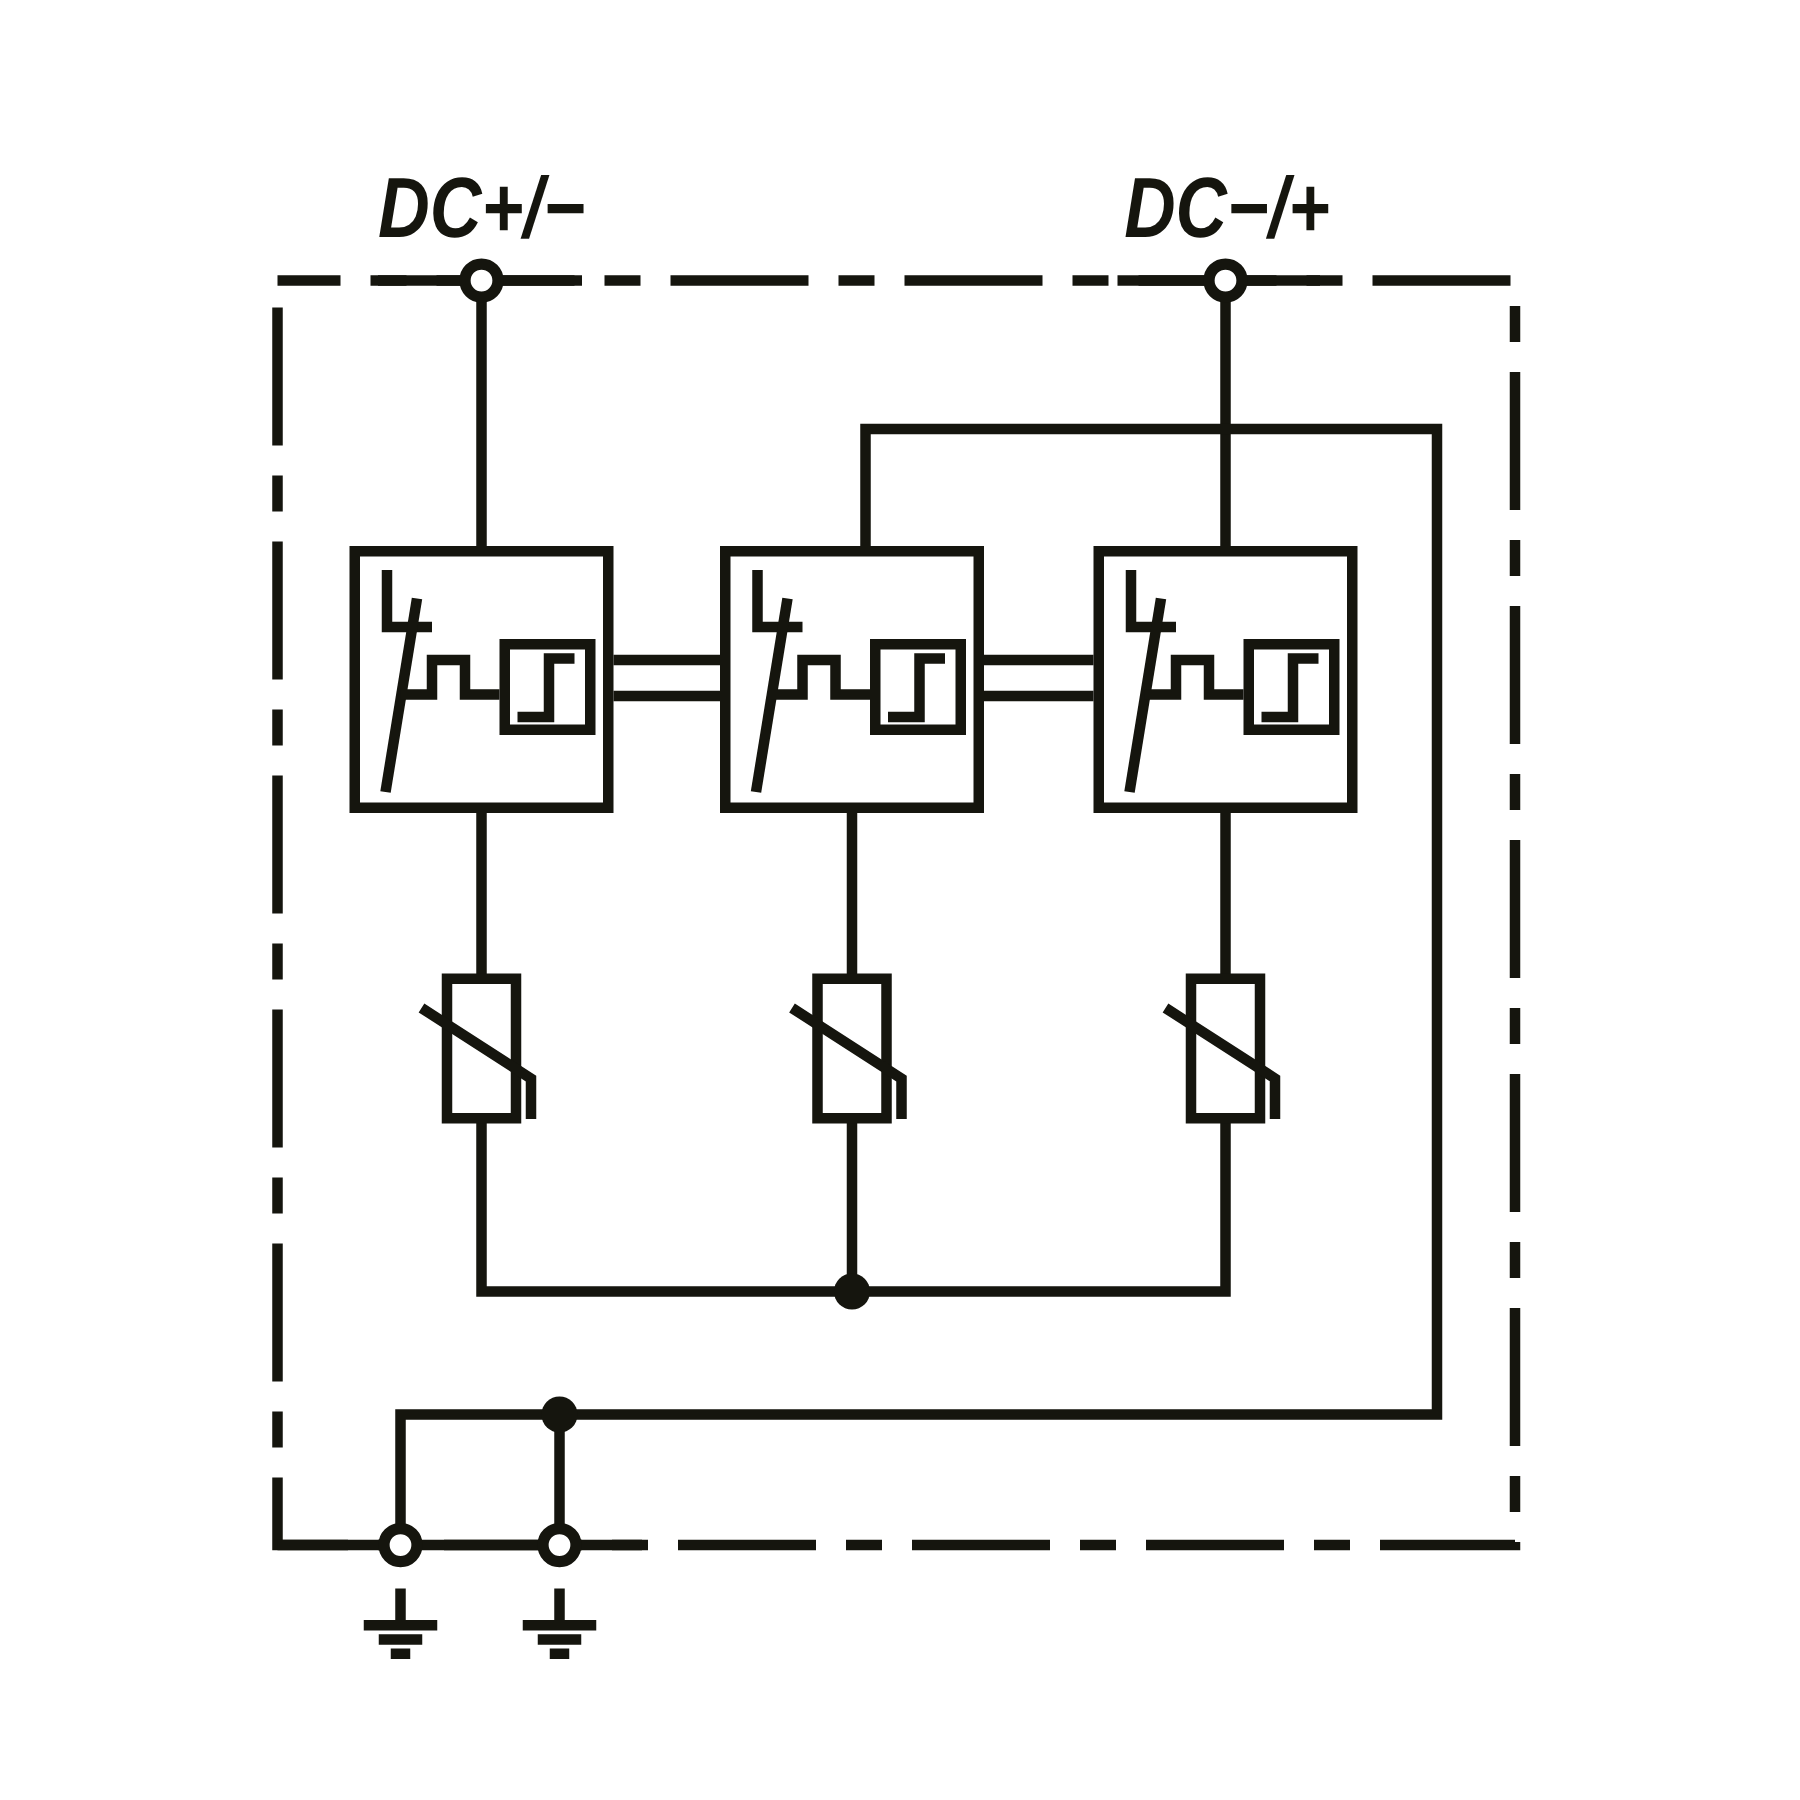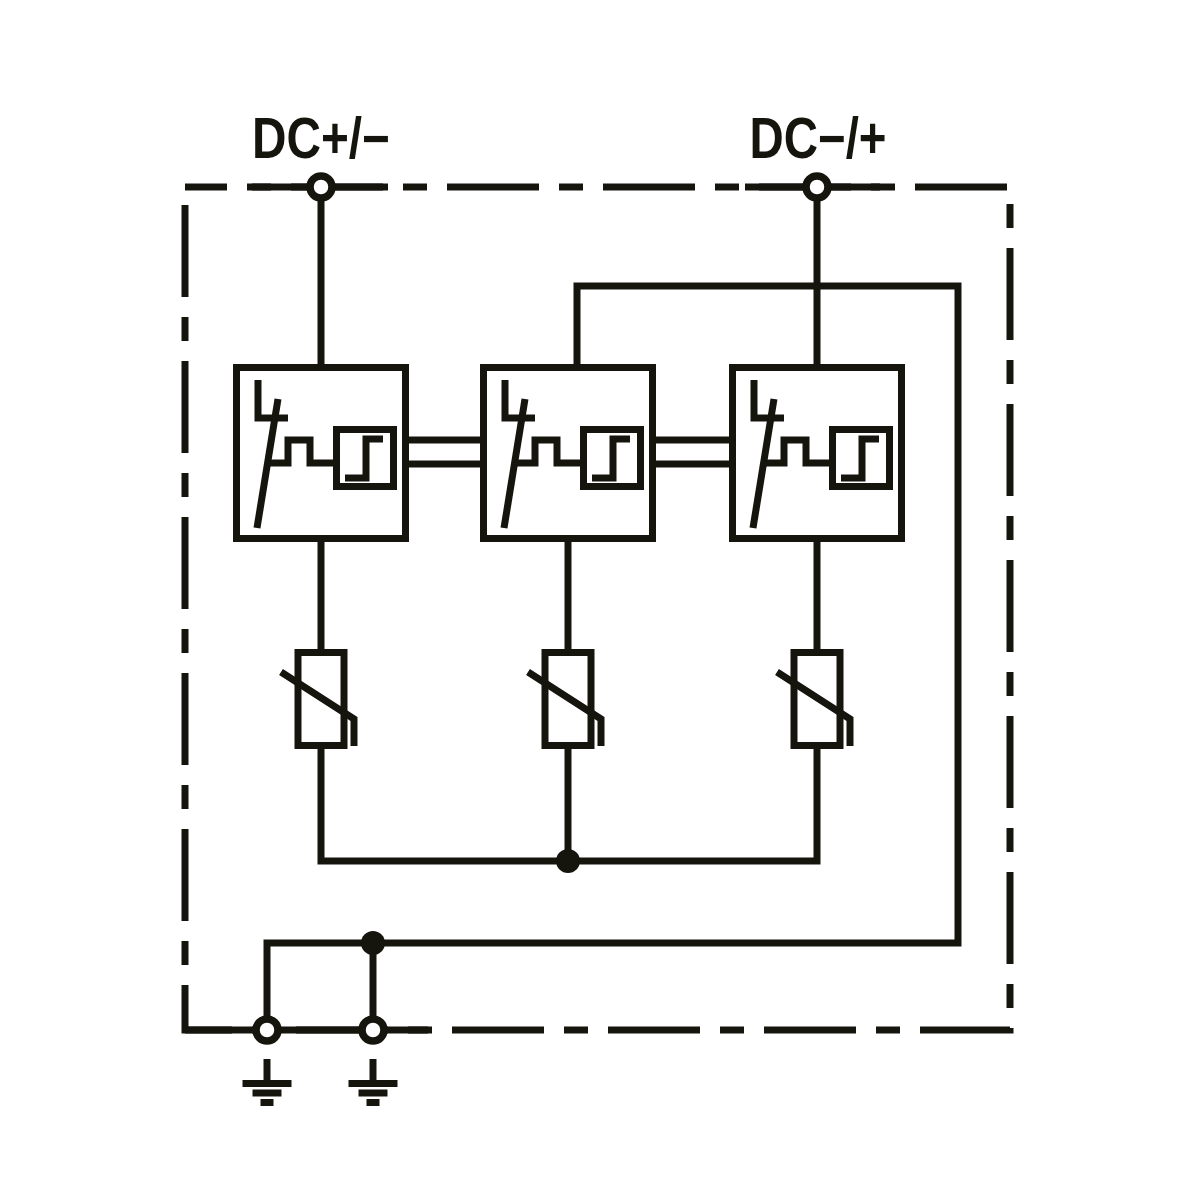--- a/index.html
+++ b/index.html
@@ -6,20 +6,21 @@
     margin: 0;
     padding: 0;
     background: #ffffff;
   }
   .stage {
     position: relative;
     width: 1200px;
     height: 1200px;
     background: #ffffff;
     overflow: hidden;
+    font-style: italic;
   }
   svg { display: block; }
   .terminal-label {
     font-family: "Liberation Sans", "DejaVu Sans", sans-serif;
     font-weight: bold;
     font-size: 57px;
     fill: #15150e;
   }
 </style>
 </head>

